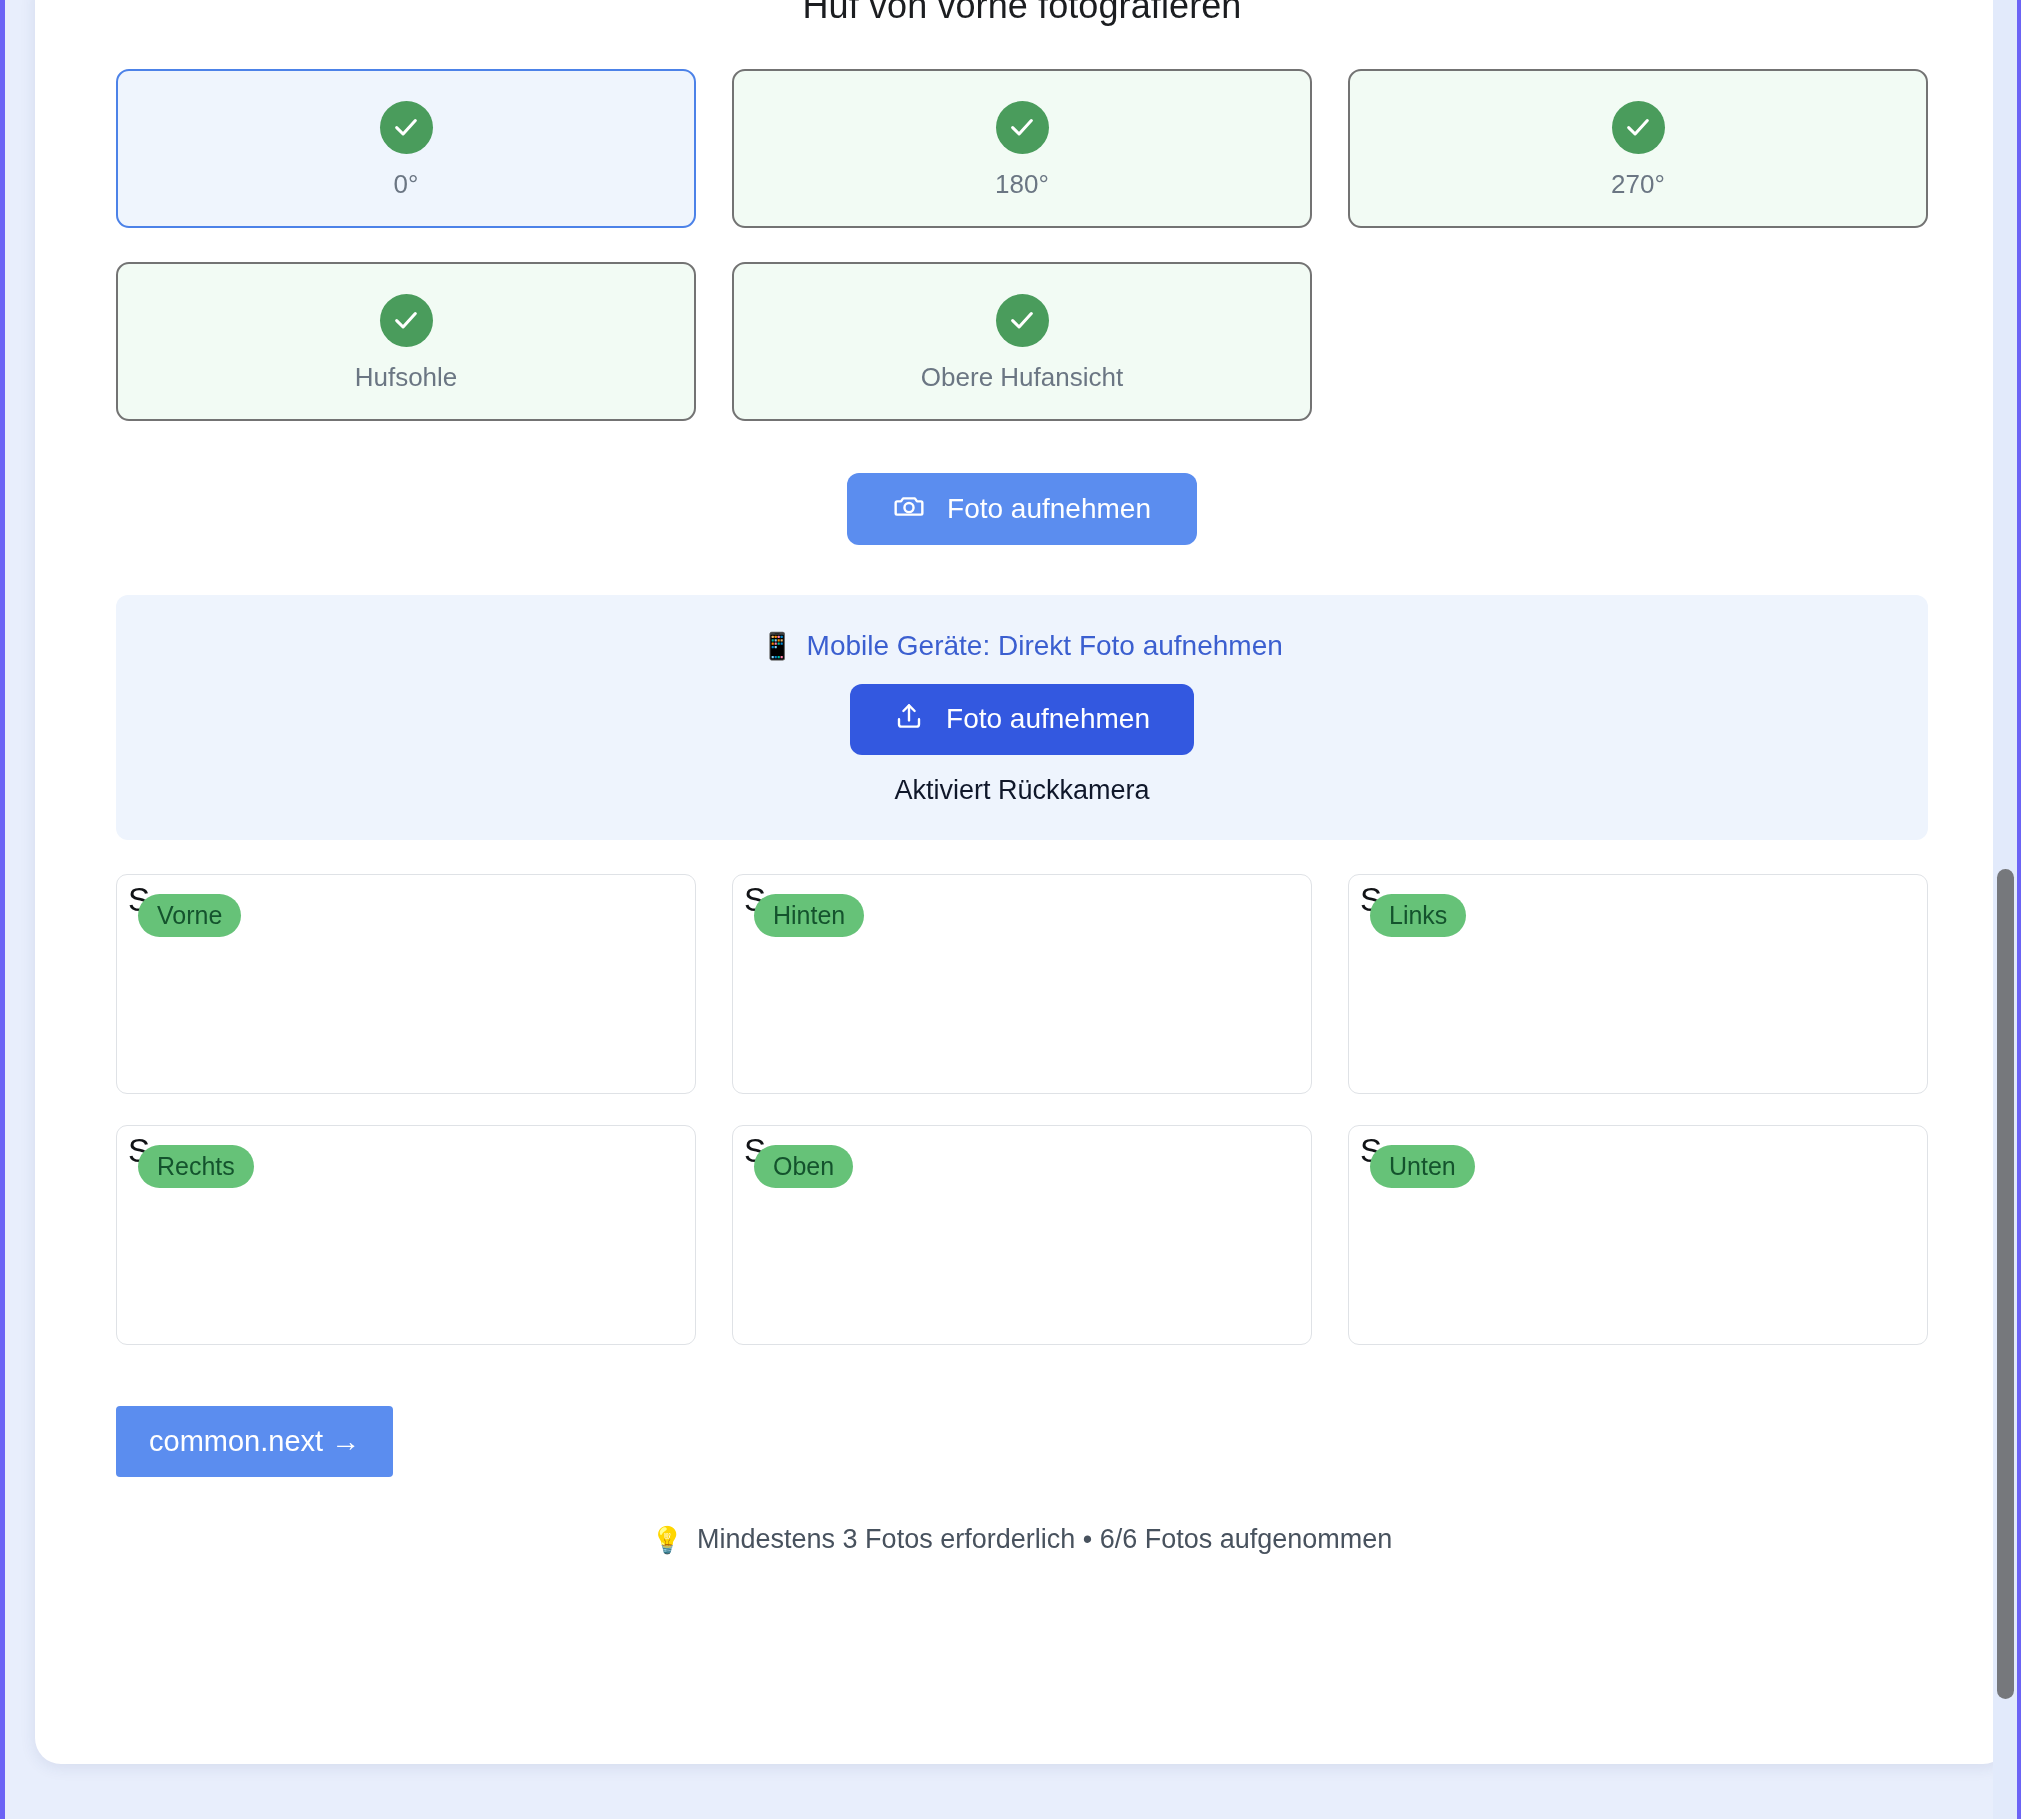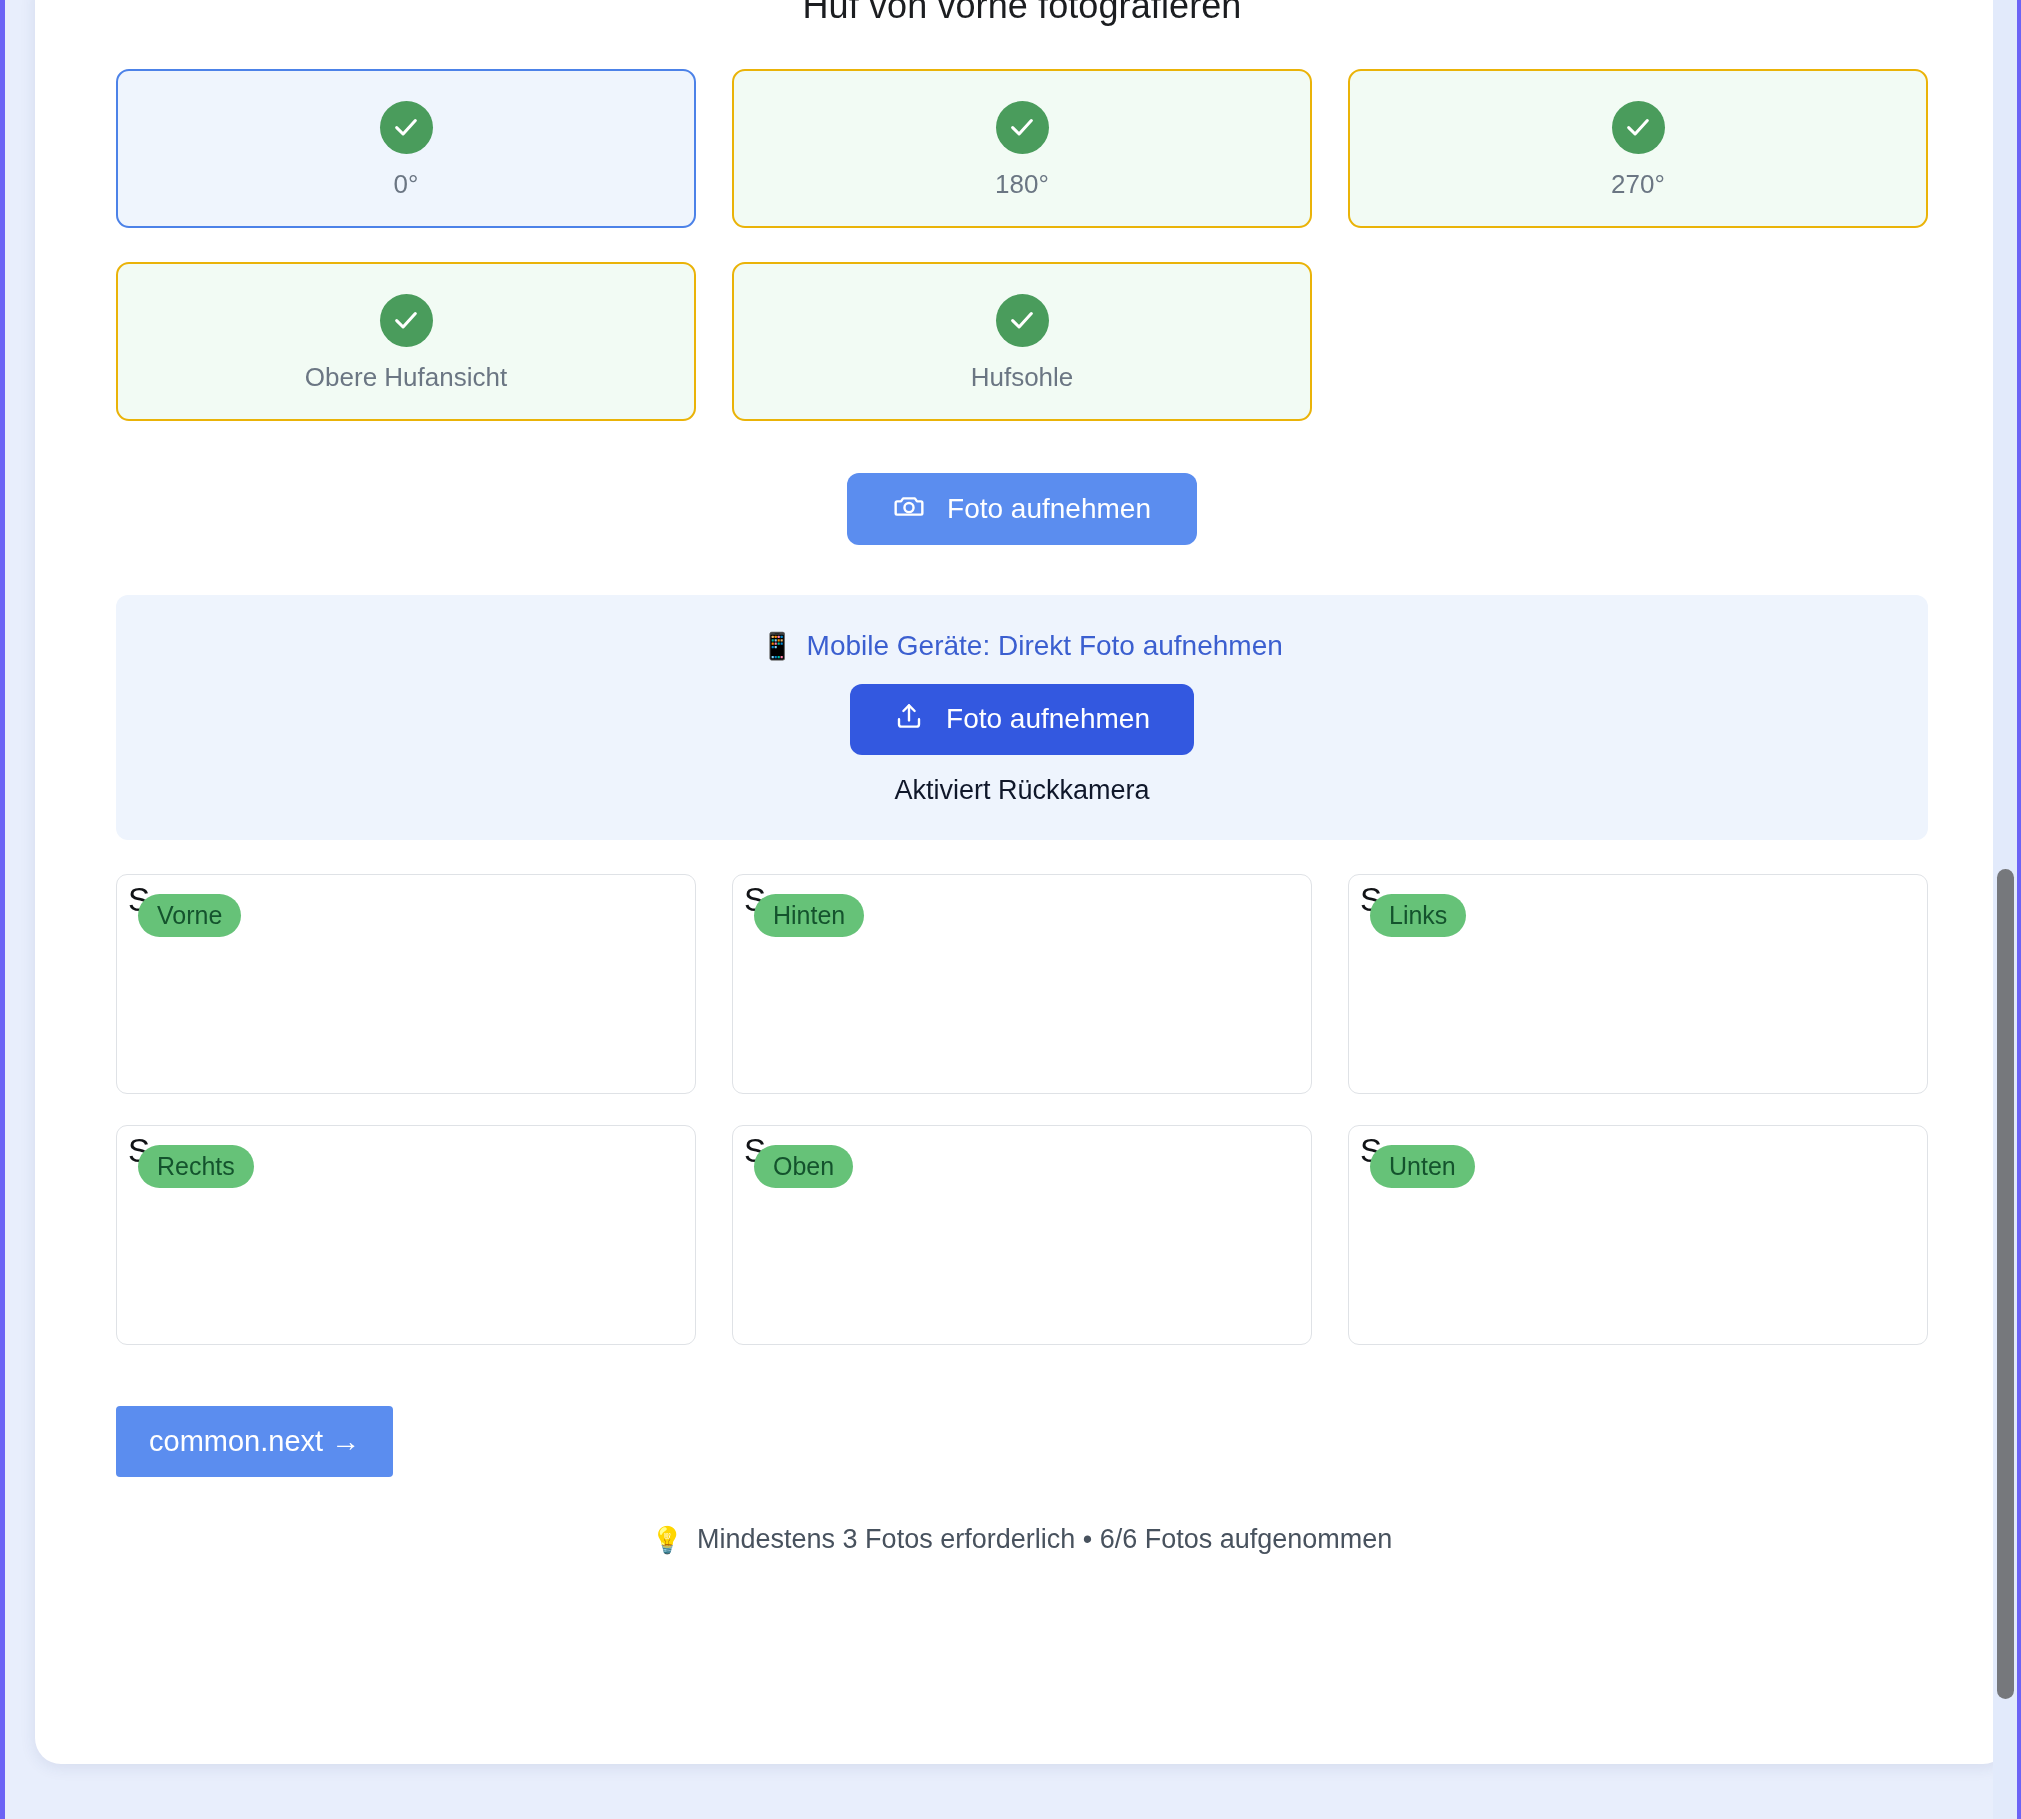--- a/index.html
+++ b/index.html
@@ -73,21 +73,21 @@
     justify-content: center;
     gap: 17px;
     cursor: pointer;
   }
   .angle-card.state-selected {
     background: #eff5fd;
     border: 2.5px solid #4c82e8;
   }
   .angle-card.state-done {
     background: #f2fbf4;
-    border: 2px solid #eab308;
+    border: 2px solid #737373;
   }
 
   .check-badge {
     width: 53px;
     height: 53px;
     border-radius: 50%;
     background: #4a9c5c;
     display: flex;
     align-items: center;
     justify-content: center;
@@ -298,30 +298,30 @@
         </span>
         <span class="angle-label">270°</span>
       </div>
 
       <div class="angle-card state-done">
         <span class="check-badge">
           <svg width="28" height="28" viewBox="0 0 24 24" fill="none" stroke="#ffffff" stroke-width="2.6" stroke-linecap="round" stroke-linejoin="round">
             <polyline points="4,12.5 9.5,18 20,6.5"></polyline>
           </svg>
         </span>
-        <span class="angle-label">Obere Hufansicht</span>
+        <span class="angle-label">Hufsohle</span>
       </div>
 
       <div class="angle-card state-done">
         <span class="check-badge">
           <svg width="28" height="28" viewBox="0 0 24 24" fill="none" stroke="#ffffff" stroke-width="2.6" stroke-linecap="round" stroke-linejoin="round">
             <polyline points="4,12.5 9.5,18 20,6.5"></polyline>
           </svg>
         </span>
-        <span class="angle-label">Hufsohle</span>
+        <span class="angle-label">Obere Hufansicht</span>
       </div>
 
     </div>
 
     <div class="capture-row">
       <button class="btn-capture">
         <span>
           <svg width="32" height="32" viewBox="0 0 24 24" fill="none" stroke="#ffffff" stroke-width="1.8" stroke-linecap="round" stroke-linejoin="round">
             <path d="M3 8.5h3l1.6-2.2h8.8L18 8.5h3a1 1 0 0 1 1 1v8a1 1 0 0 1-1 1H3a1 1 0 0 1-1-1v-8a1 1 0 0 1 1-1z"></path>
             <circle cx="12" cy="13.2" r="3.4"></circle>

